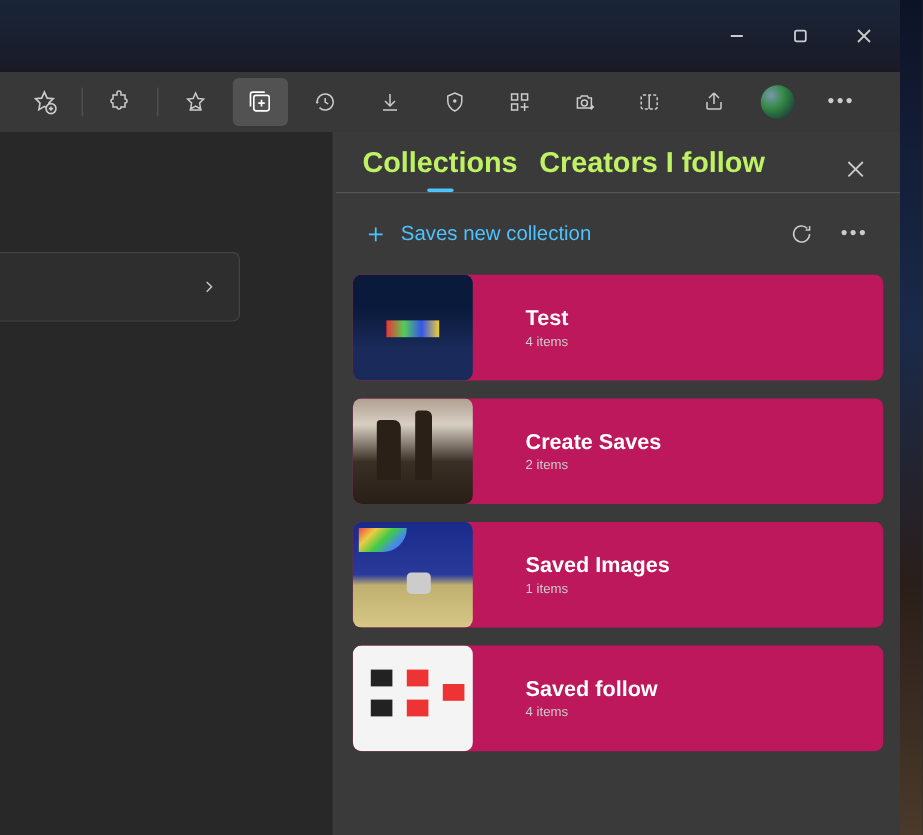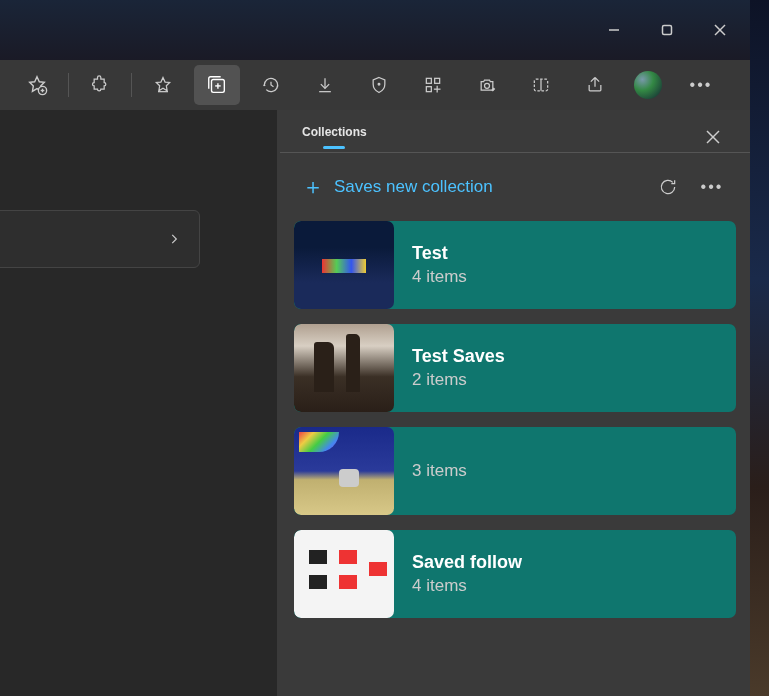--- a/index.html
+++ b/index.html
@@ -91,23 +91,23 @@
     background: #3a3a3a;
     display: flex;
     flex-direction: column;
     height: 100%;
   }
   .panel-tabs {
     display: flex;
     align-items: center;
     gap: 18px;
     padding: 12px 22px 0 22px;
-    font-size: 12px;
+    font-size: 24px;
     font-weight: 600;
-    color: #e5e5e5;
+    color: #bef264;
   }
   .panel-tab {
     padding-bottom: 10px;
     position: relative;
   }
   .panel-tab.active::after {
     content: '';
     position: absolute;
     left: 50%; transform: translateX(-50%);
     bottom: 0;
@@ -149,24 +149,25 @@
   .dots { letter-spacing: 2px; font-size: 16px; }
   .coll-list {
     padding: 0 14px;
     display: flex;
     flex-direction: column;
     gap: 15px;
   }
   .coll-item {
     display: flex;
     align-items: center;
-    background: #0f766e;
+    background: #be185d;
     border-radius: 7px;
     overflow: hidden;
     height: 88px;
+    gap: 26px;
   }
   .thumb {
     width: 100px; height: 88px;
     flex-shrink: 0;
     border-radius: 7px;
   }
   .thumb1 { background: linear-gradient(#0a1a3a 30%, #1a2a5a 70%); position:relative; }
   .thumb1::after{content:'';position:absolute;left:28px;top:38px;width:44px;height:14px;background:linear-gradient(90deg,#e33,#5c5,#35e,#ec3);filter:blur(0.5px);}
   .thumb2 { background: linear-gradient(#b0a090 0%, #d8cfc3 25%, #3a2f25 60%, #2a1f18 100%); position:relative;}
   .thumb2::before{content:'';position:absolute;left:20px;top:18px;width:20px;height:50px;background:#2a2018;border-radius:3px 6px 0 0;}
@@ -179,21 +180,21 @@
   .coll-text {
     padding: 0 18px;
   }
   .coll-title {
     font-size: 18px;
     font-weight: 600;
     color: #fff;
     margin-bottom: 3px;
   }
   .coll-sub {
-    font-size: 17px;
+    font-size: 11px;
     color: #ccc;
   }
   svg { fill: none; stroke-width: 1.5; }
 </style>
 </head>
 <body>
 
 <div class="wallpaper-strip"></div>
 
 <div class="titlebar">
@@ -305,20 +306,21 @@
     <div class="card-stub">
       <svg width="14" height="14" viewBox="0 0 24 24">
           <polyline points="9,5 16,12 9,19" stroke="#ccc" stroke-width="2"></polyline>
         </svg>
     </div>
   </div>
 
   <div class="panel">
     <div class="panel-tabs">
       <div class="panel-tab active">Collections</div>
+      <div class="panel-tab">Creators I follow</div>
       <div class="panel-close">
         <svg width="14" height="14">
             <line x1="1" y1="1" x2="13" y2="13" stroke="#ccc" stroke-width="1.5"></line>
             <line x1="13" y1="1" x2="1" y2="13" stroke="#ccc" stroke-width="1.5"></line>
           </svg>
       </div>
     </div>
     <div class="panel-divider"></div>
 
     <div class="actions-row">
@@ -342,29 +344,30 @@
         <div class="thumb thumb1"></div>
         <div class="coll-text">
           <div class="coll-title">Test</div>
           <div class="coll-sub">4 items</div>
         </div>
       </div>
 
       <div class="coll-item">
         <div class="thumb thumb2"></div>
         <div class="coll-text">
-          <div class="coll-title">Test Saves</div>
+          <div class="coll-title">Create Saves</div>
           <div class="coll-sub">2 items</div>
         </div>
       </div>
 
       <div class="coll-item">
         <div class="thumb thumb3"></div>
         <div class="coll-text">
-          <div class="coll-sub">3 items</div>
+          <div class="coll-title">Saved Images</div>
+          <div class="coll-sub">1 items</div>
         </div>
       </div>
 
       <div class="coll-item">
         <div class="thumb thumb4"></div>
         <div class="coll-text">
           <div class="coll-title">Saved follow</div>
           <div class="coll-sub">4 items</div>
         </div>
       </div>

